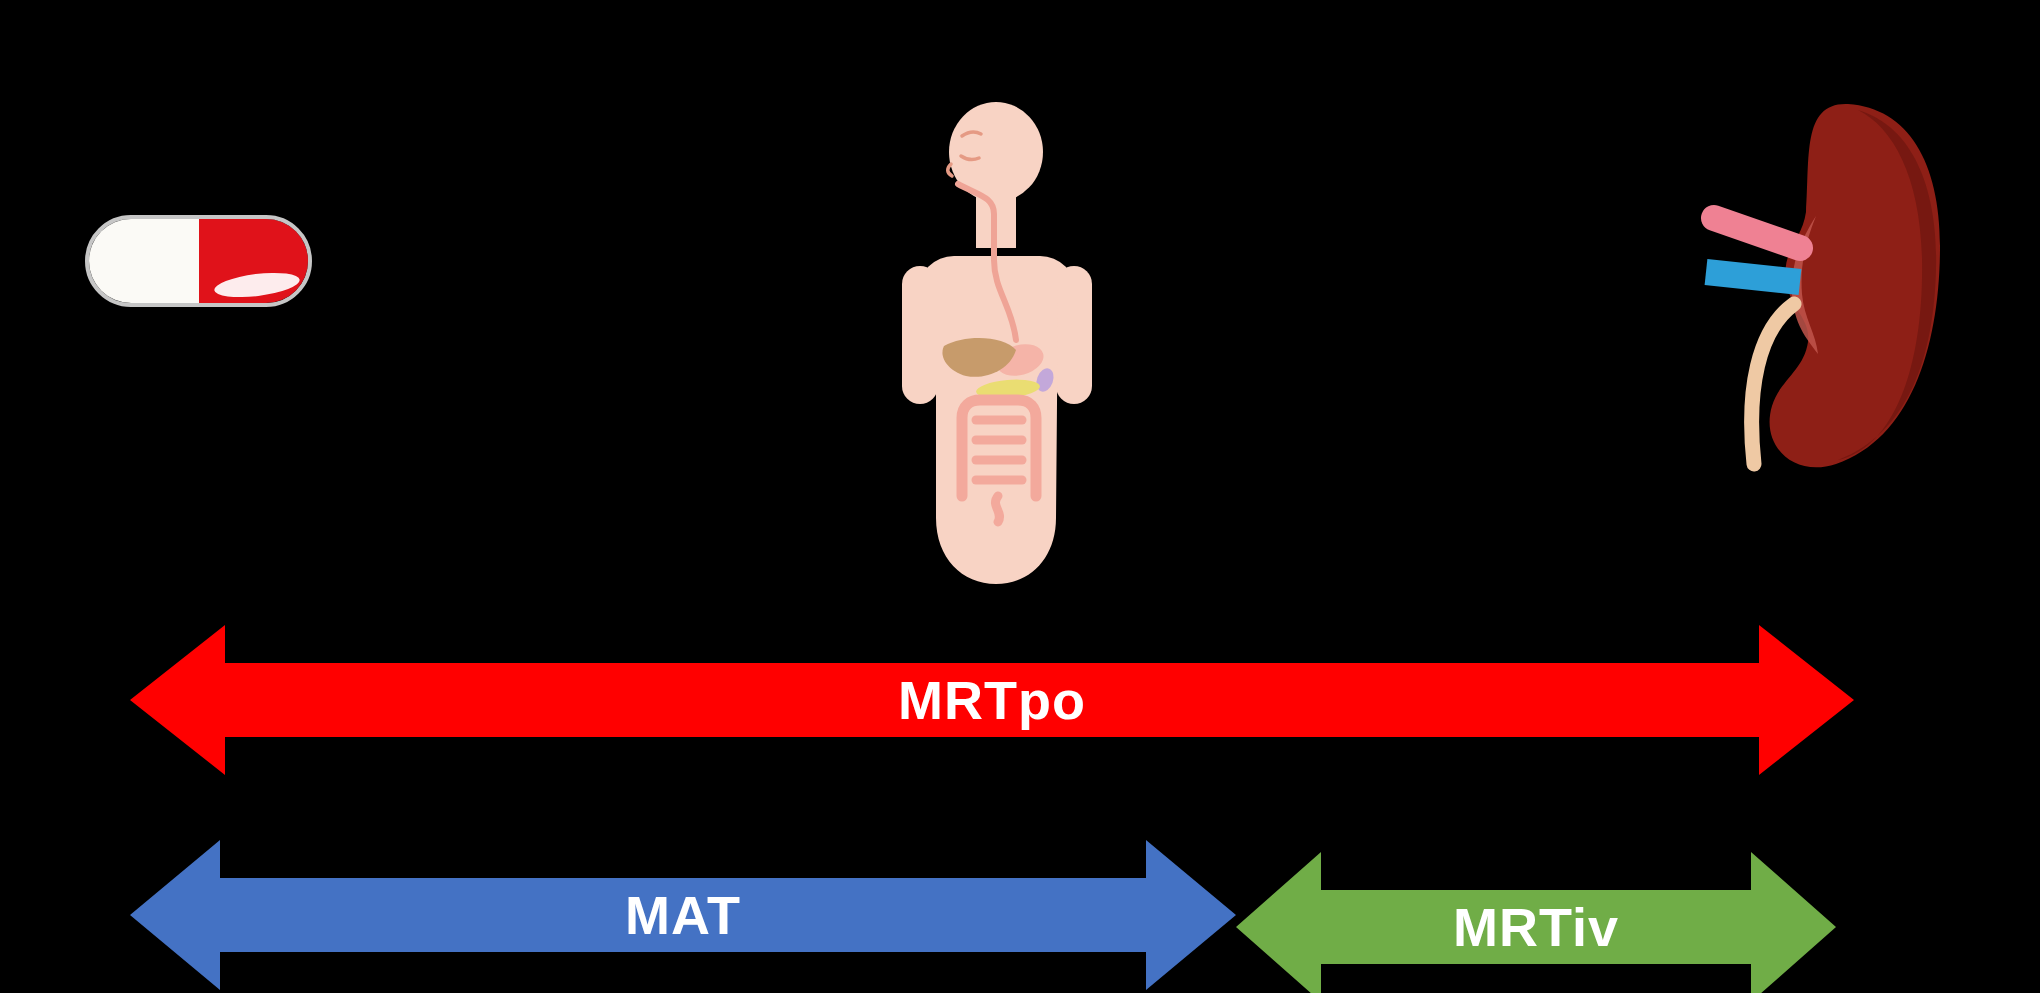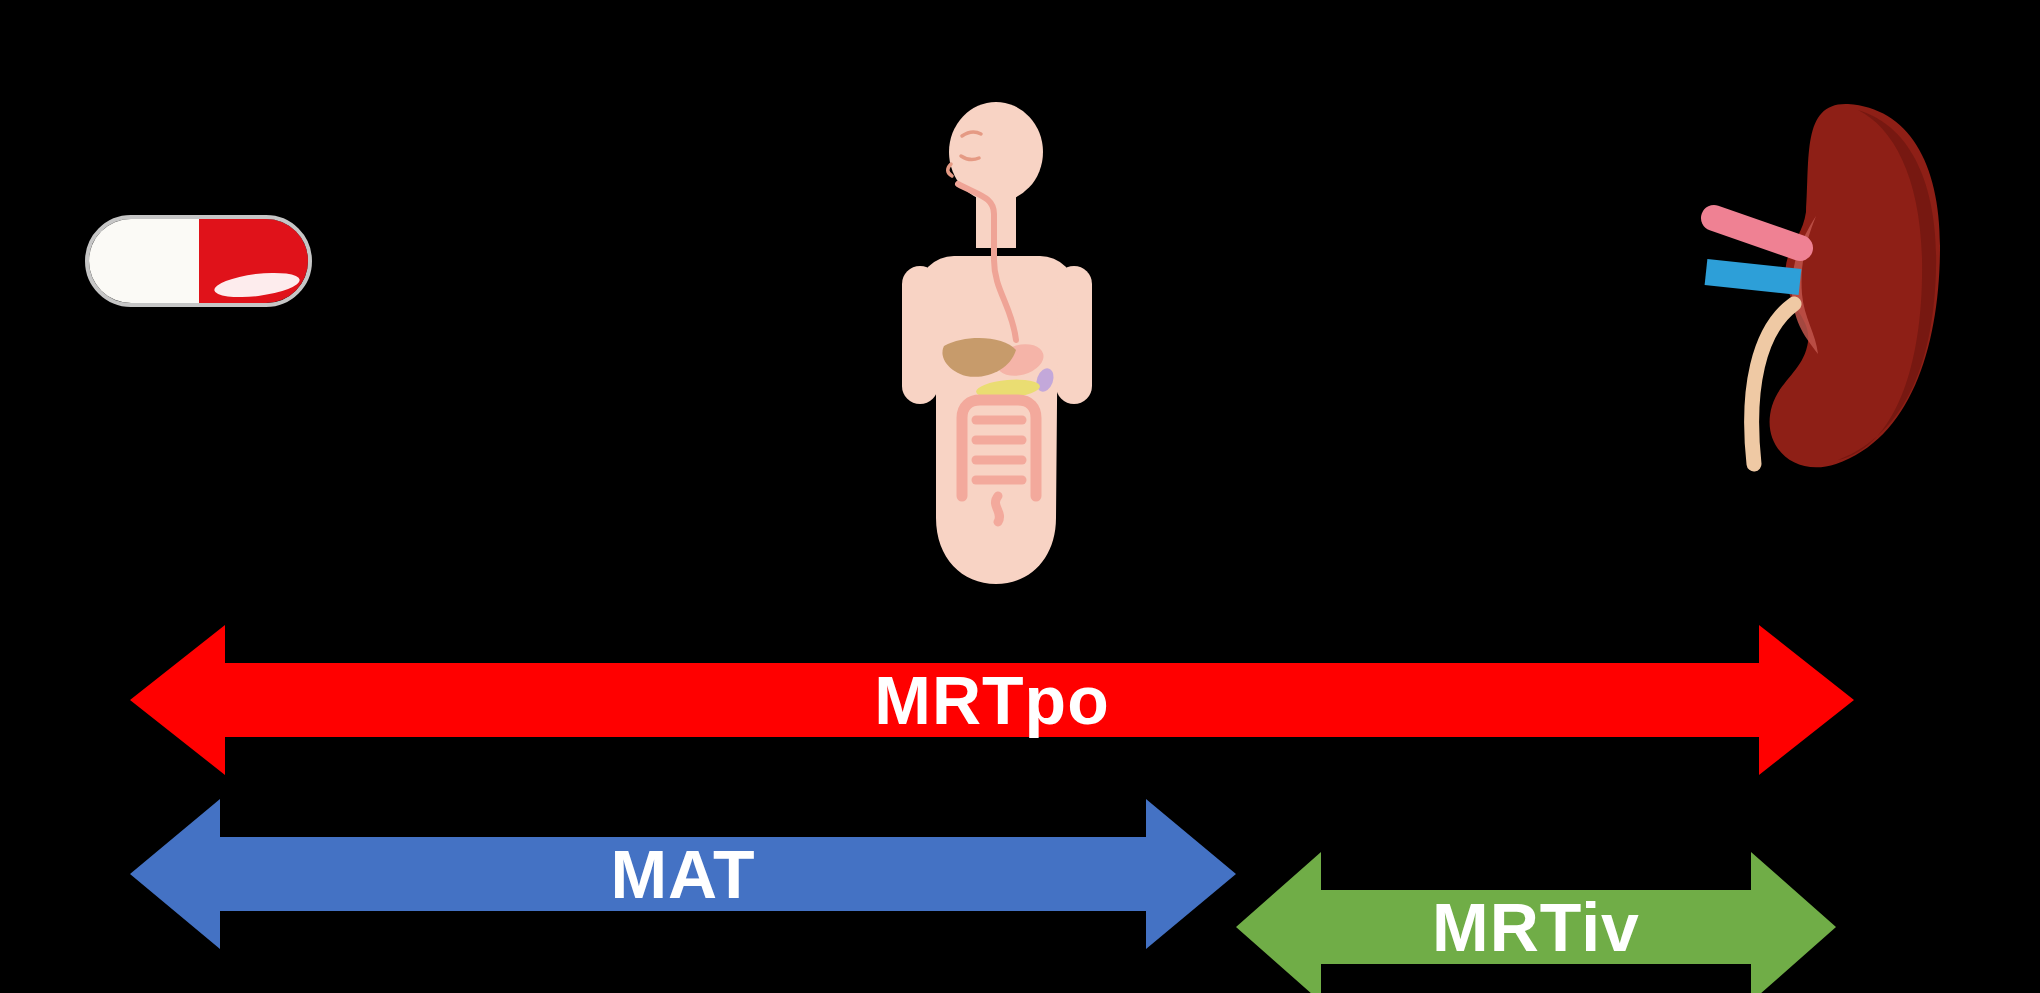--- a/index.html
+++ b/index.html
@@ -28,25 +28,25 @@
   .body-wrap{position:absolute;left:878px;top:98px;width:242px;height:486px;}
   .kidney-wrap{position:absolute;left:1698px;top:98px;width:248px;height:378px;}
   .body-wrap svg,.kidney-wrap svg{display:block;width:100%;height:100%;}
 
   
   .arrow{position:absolute;}
   .arrow svg{display:block;width:100%;height:100%;}
   .arrow-label{
     position:absolute;left:0;top:0;width:100%;height:100%;
     display:flex;align-items:center;justify-content:center;
-    font-size:68px;font-weight:700;letter-spacing:1px;color:#fff;
+    font-size:54px;font-weight:700;letter-spacing:1px;color:#fff;
     pointer-events:none;
   }
   .arrow-mrtpo{left:130px;top:625px;width:1724px;height:150px;}
-  .arrow-mat{left:130px;top:799px;width:1106px;height:150px;}
+  .arrow-mat{left:130px;top:840px;width:1106px;height:150px;}
   .arrow-mrtiv{left:1236px;top:852px;width:600px;height:150px;}
 </style>
 </head>
 <body>
 
 <div class="stage">
 
   <div class="pill">
     <div class="pill-half" style="background: rgb(251, 250, 246);"></div>
     <div class="pill-half" style="background: rgb(224, 18, 26);">

